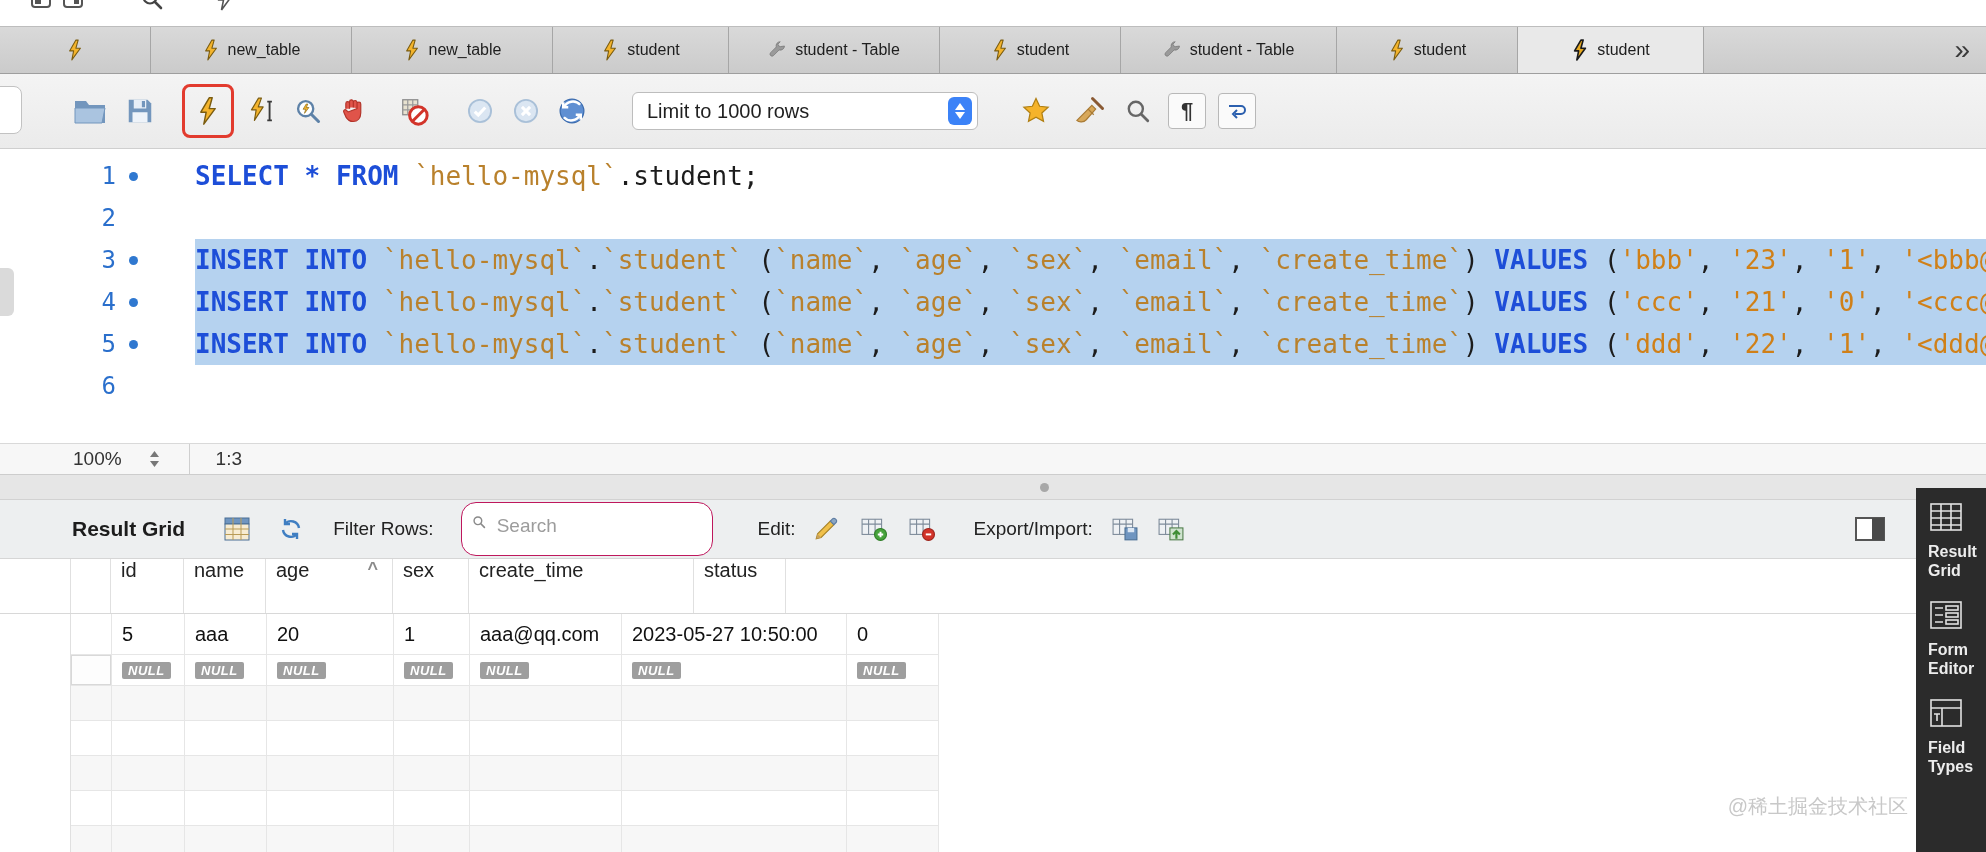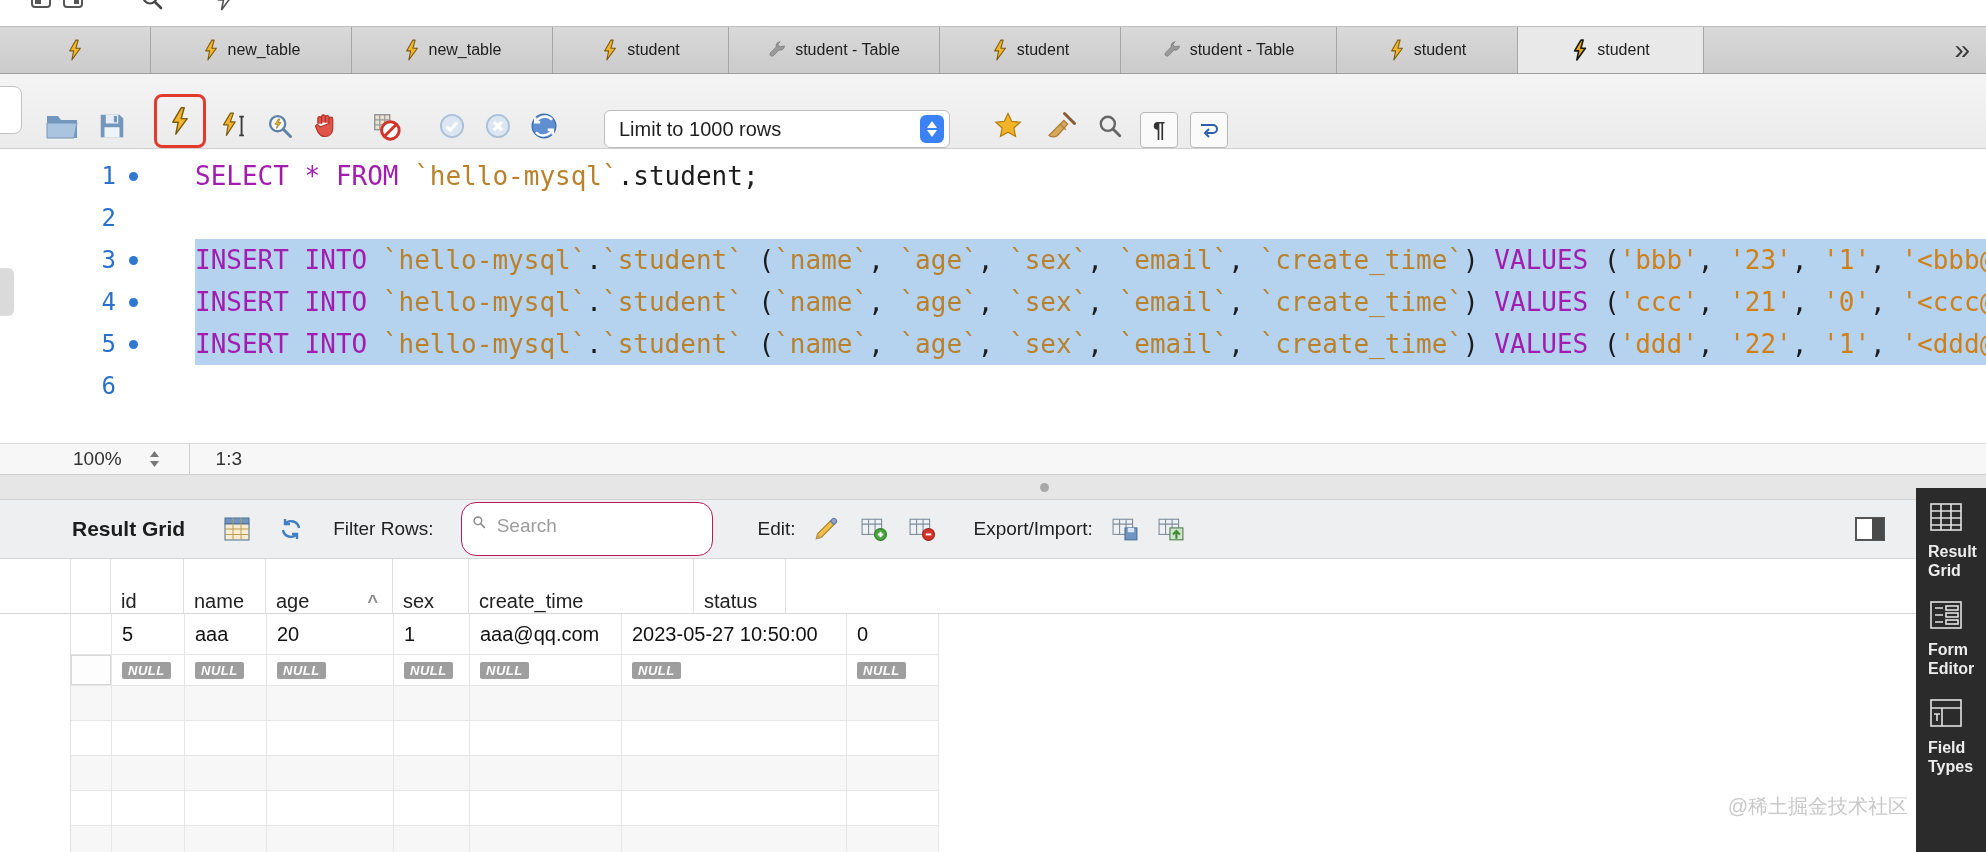--- a/index.html
+++ b/index.html
@@ -13,22 +13,22 @@
   
   .tabbar{display:flex;align-items:stretch;height:46px;background:linear-gradient(#d9d9d9,#cbcbcb);
           border-top:1px solid #bdbdbd;border-bottom:1px solid #9e9e9e;}
   .tab{display:flex;align-items:center;justify-content:center;gap:8px;border-right:1px solid #a6a6a6;
        font-size:16px;color:#1e1e1e;cursor:default;overflow:hidden;flex:none;}
   .tab.active{background:#e9e9e9;}
   .tab-icon{display:inline-flex;flex:none;}
   .tab-overflow{margin-left:auto;display:flex;align-items:center;padding:0 16px;font-size:28px;color:#3a3a3a;}
 
   
-  .toolbar{display:flex;align-items:flex-end;height:74px;background:linear-gradient(#f4f4f4,#ebebeb);
-           border-bottom:1px solid #cfcfcf;padding-left:44px;}
+  .toolbar{display:flex;align-items:center;height:74px;background:linear-gradient(#f4f4f4,#ebebeb);
+           border-bottom:1px solid #cfcfcf;padding-left:72px;}
   .tbtn{display:inline-flex;align-items:center;justify-content:center;background:none;border:none;
         padding:0;height:44px;min-width:36px;cursor:pointer;}
   .boxed{border:1px solid #b8b8b8;background:#fafafa;border-radius:4px;width:38px;height:36px;}
   .exec-hl{display:inline-flex;align-items:center;justify-content:center;border:3px solid #e23b2e;
            border-radius:8px;padding:2px 5px;margin-left:24px;}
   .gap14{margin-left:14px;} .gap10{margin-left:10px;} .gap24{margin-left:24px;}
   .gap30{margin-left:30px;} .gap40{margin-left:40px;} .gap18{margin-left:18px;} .gap12{margin-left:12px;}
   .limit-dd{display:flex;align-items:center;margin-left:42px;width:330px;height:36px;background:#fff;
             border:1px solid #bdbdbd;border-radius:6px;padding-left:14px;font-size:20px;color:#1f1f1f;cursor:pointer;}
   .dd-stepper{margin-left:auto;margin-right:5px;width:24px;height:28px;background:#3b82f7;border-radius:6px;
@@ -38,21 +38,21 @@
   
   .editor{position:relative;height:288px;background:#fff;overflow:hidden;padding-top:6px;}
   .eline{display:flex;height:42px;align-items:center;overflow:hidden;}
   .lnum{width:116px;flex:none;text-align:right;font-family:"DejaVu Sans Mono",monospace;
         font-size:24px;color:#2a6fcc;}
   .lmark{width:34px;flex:none;display:flex;justify-content:center;}
   .mdot{width:9px;height:9px;border-radius:50%;background:#2f78d0;}
   .code{flex:1;margin-left:45px;white-space:pre;font-family:"DejaVu Sans Mono",monospace;
         font-size:26px;line-height:42px;overflow:hidden;}
   .eline.sel .code{background:#b5d2ef;}
-  .tok-keyword{color:#a21caf;font-weight:normal;}
+  .tok-keyword{color:#1d4ed8;font-weight:bold;}
   .tok-identifier{color:#b9812c;}
   .tok-string{color:#d08018;}
   .tok-plain{color:#1c1c1c;}
   .left-partial-1{position:absolute;left:-14px;top:86px;width:34px;height:46px;background:#fff;
                   border:1px solid #c2c2c2;border-radius:8px;z-index:4;}
   .left-partial-2{position:absolute;left:-10px;top:268px;width:24px;height:48px;background:#dadada;
                   border-radius:6px;z-index:4;}
 
   
   .statusbar{display:flex;align-items:center;height:30px;background:#f7f7f7;border-top:1px solid #d9d9d9;
@@ -76,21 +76,21 @@
              border-radius:15px;background:#fff;padding:11px 10px;margin-left:28px;}
   .searchbox input{border:none;outline:none;font-size:19px;color:#444;width:100%;background:transparent;
                    font-family:"Liberation Sans",sans-serif;}
   .searchbox input::placeholder{color:#9c9c9c;}
   .rt-spacer{flex:1;}
   .panel-toggle{margin-right:100px;}
 
   
   .grid-area{position:relative;height:306px;background:#fff;overflow:hidden;}
   .grid-header{display:flex;height:54px;border-bottom:1px solid #d8d8d8;padding-left:70px;align-items:stretch;}
-  .hcell{display:flex;align-items:flex-end;padding-left:10px;border-right:1px solid #e0e0e0;
+  .hcell{display:flex;align-items:flex-start;padding-left:10px;border-right:1px solid #e0e0e0;
          font-size:20px;color:#222;flex:none;box-sizing:border-box;}
   .hcell.gutter{border-left:1px solid #e0e0e0;padding-left:0;}
   .sort-caret{margin-left:auto;margin-right:14px;color:#8a8a8a;font-size:18px;font-weight:bold;}
   .grid-body{margin-left:70px;width:868px;border-left:1px solid #e0e0e0;}
   .grow{display:flex;border-bottom:1px solid #e6e6e6;align-items:center;}
   .grow.vrow{height:40px;}
   .grow.nullrow{height:30px;font-style:italic;}
   .grow.erow{height:34px;}
   .grow.erow.alt{background:#f7f7f7;}
   .gcell{display:flex;align-items:center;height:100%;padding-left:10px;border-right:1px solid #e6e6e6;

